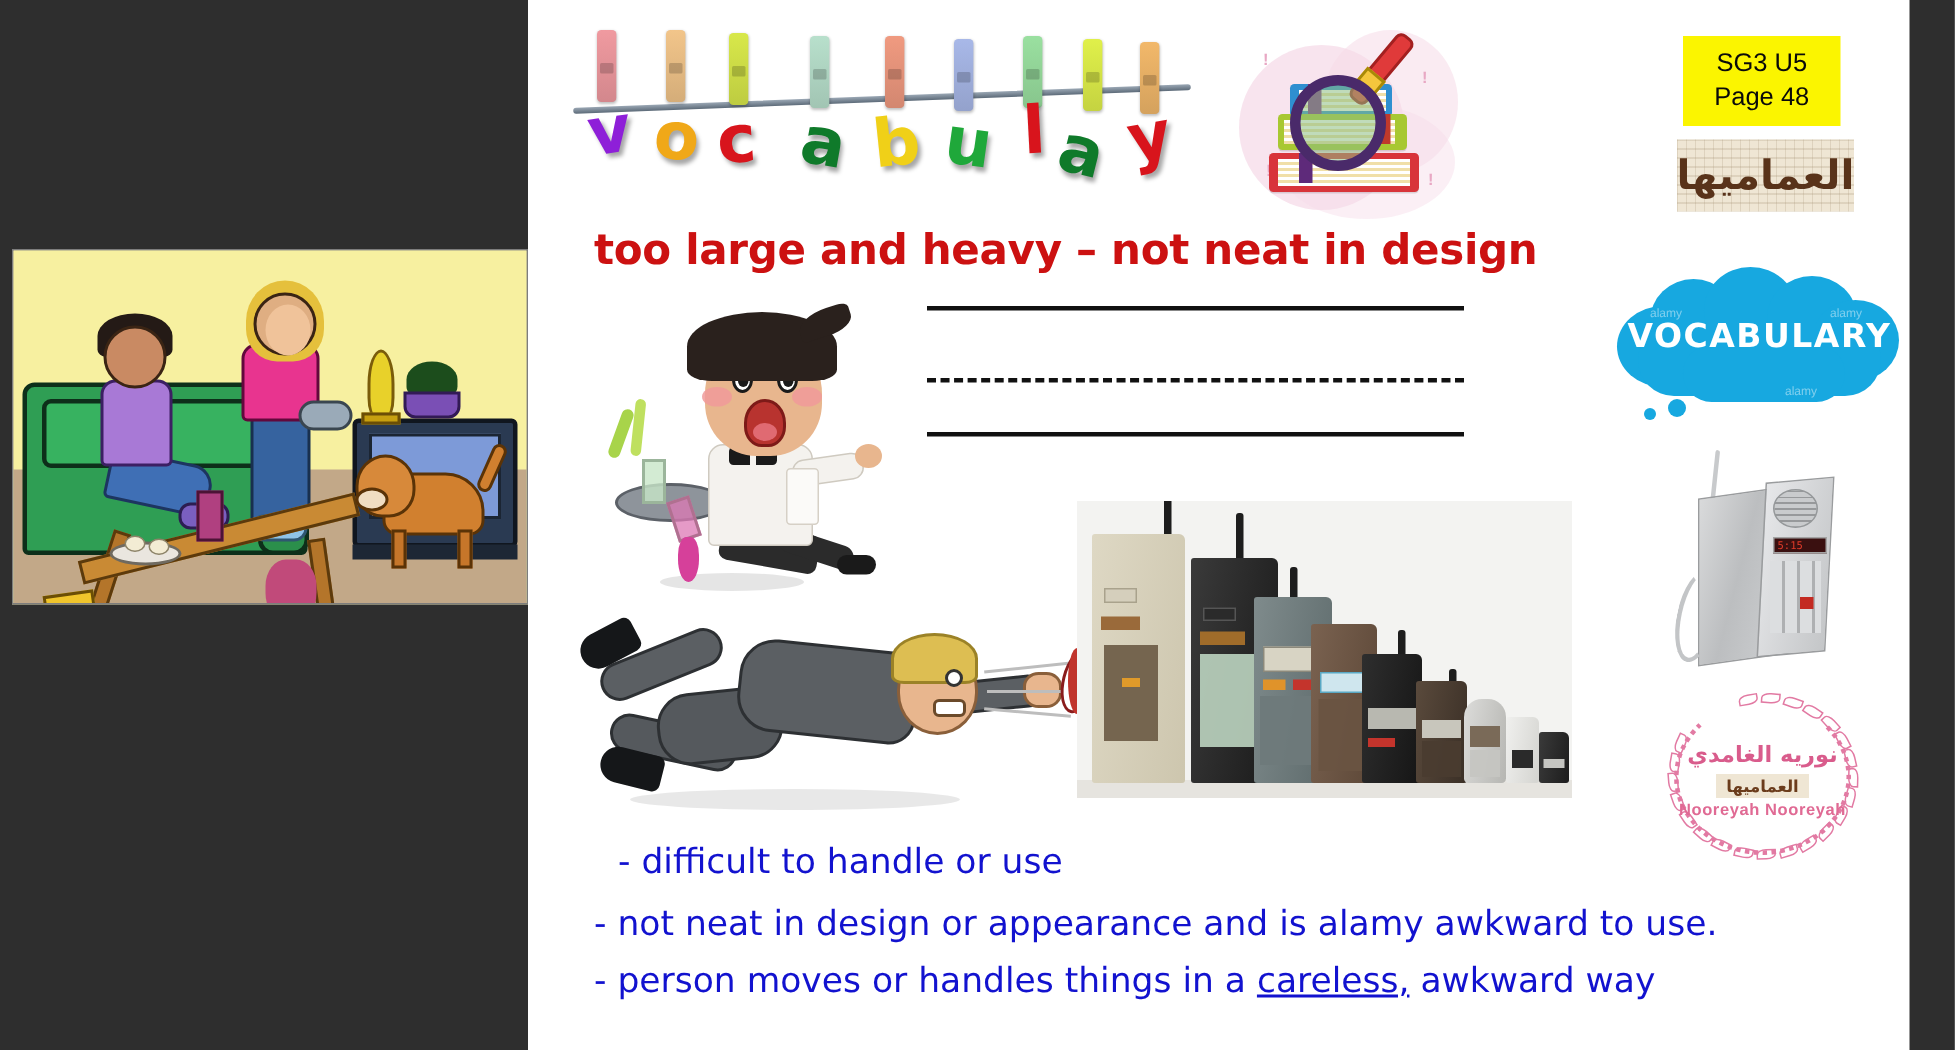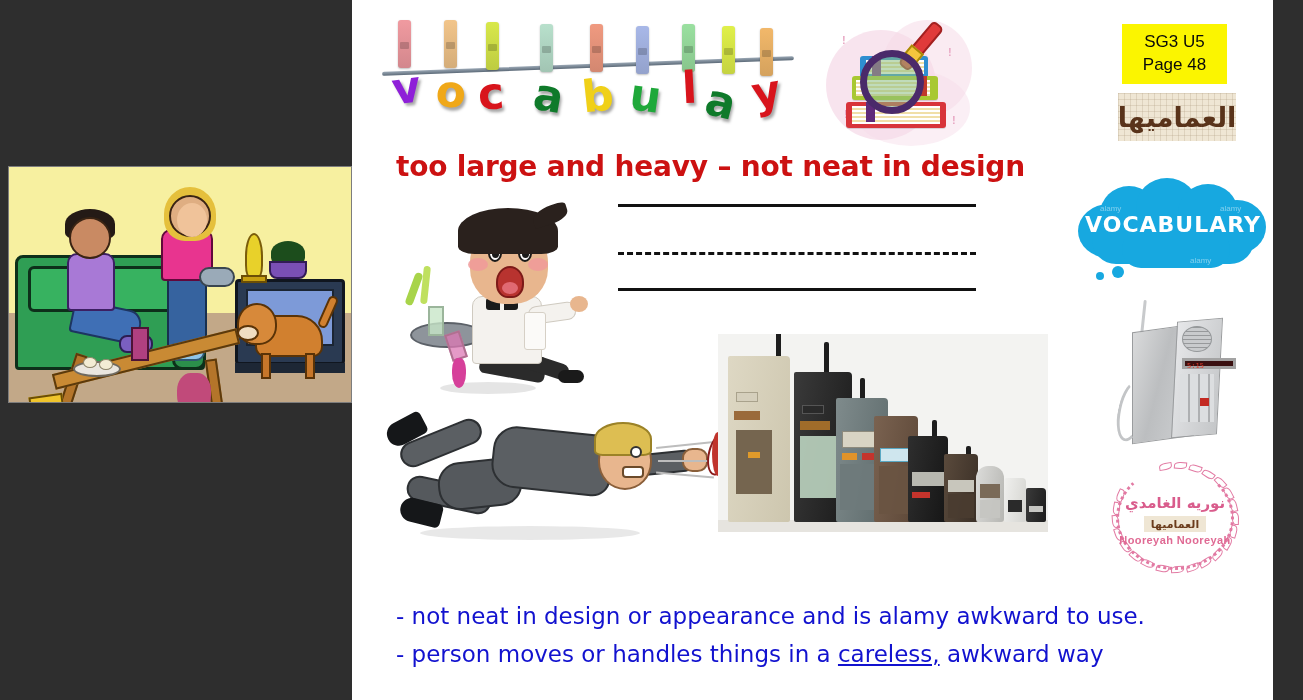--- a/index.html
+++ b/index.html
@@ -244,22 +244,22 @@
     position:absolute; left:62px; top:20px; width:46px; height:116px;
     background: linear-gradient(100deg,#e6e7e9,#c4c6c8);
     border:1px solid #9a9c9e; transform: skewY(-8deg) rotate(3deg);
   }
   .bp-speaker {
     position:absolute; left:70px; top:26px; width:30px; height:26px;
     background:#c9cbcd; border:1px solid #95989a; border-radius:50%;
     background-image: repeating-linear-gradient(to bottom, rgba(90,92,94,.45) 0 1px, transparent 1px 4px);
   }
   .bp-display {
-    position:absolute; left:70px; top:58px; width:54px; height:11px;
-    background:#3a1010; border:3px solid #a3a3a3;
+    position:absolute; left:70px; top:58px; width:36px; height:11px;
+    background:#3a1010; border:1px solid #a3a3a3;
   }
   .bp-display-txt { position:absolute; left:2px; top:1px; color:#e03a2a; font-size:7px; font-family:"DejaVu Sans Mono", monospace; }
   .bp-keys {
     position:absolute; left:68px; top:74px; width:34px; height:48px;
     background-image:
       repeating-linear-gradient(to right, #dcdee0 0 8px, #aeb0b2 8px 10px),
       repeating-linear-gradient(to bottom, #dcdee0 0 7px, #aeb0b2 7px 9px);
   }
   .bp-redkey { position:absolute; left:88px; top:98px; width:9px; height:8px; background:#c32a22; }
   .bp-ant { position:absolute; left:30px; top:0; width:3px; height:34px; background:#c8cacc; border-radius:2px; transform: rotate(6deg); }
@@ -510,20 +510,23 @@
       <div class="ph-accent" style="left:262px; bottom:34px; width:20px; height:14px; background:#7a6a58;"></div>
       <div class="ph-keys" style="left:262px; bottom:14px; width:20px; height:18px; background:#c6c6c2;"></div>
 
       <div class="ph" style="left:286px; width:22px; height:44px; background:linear-gradient(100deg,#f0f0ee,#d4d4d0);"></div>
       <div class="ph-accent" style="left:290px; bottom:20px; width:14px; height:12px; background:#2a2a2a;"></div>
 
       <div class="ph" style="left:308px; width:20px; height:34px; background:linear-gradient(100deg,#3a3a3a,#1d1d1d);"></div>
       <div class="ph-accent" style="left:311px; bottom:20px; width:14px; height:6px; background:#c6c6c2;"></div>
     </div>
 
+    <div class="bluetext" id="bl1">
+      <span> - difficult to handle or use</span>
+    </div>
     <div class="bluetext" id="bl2">
       <span>- not neat in design or appearance and is alamy awkward to use.</span>
     </div>
     <div class="bluetext" id="bl3">
       <span>- person moves or handles things in a </span><span class="ul">careless,</span><span> awkward way</span>
     </div>
   </div>
 
   <div id="sg-badge">
     <span>SG3 U5</span>

